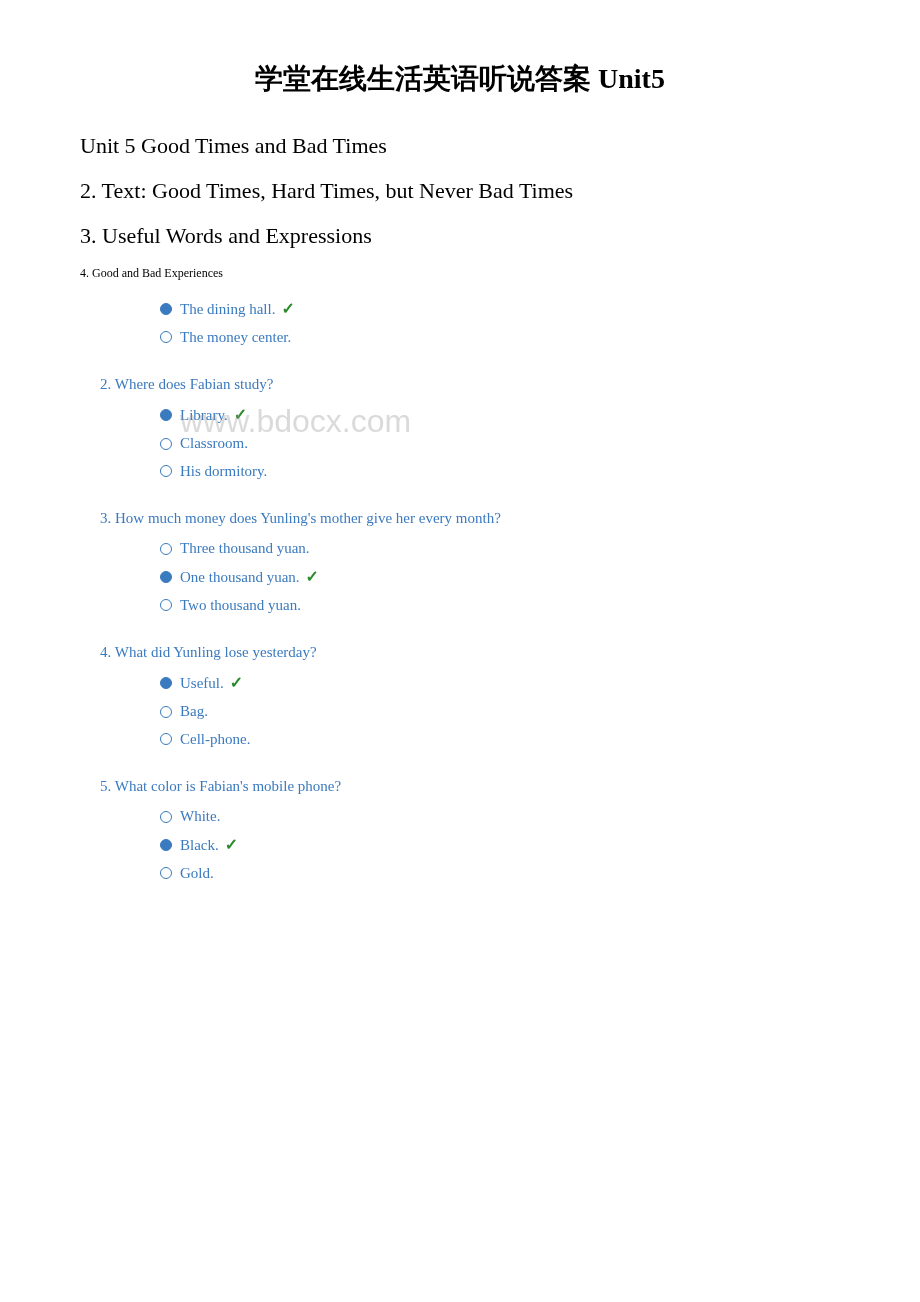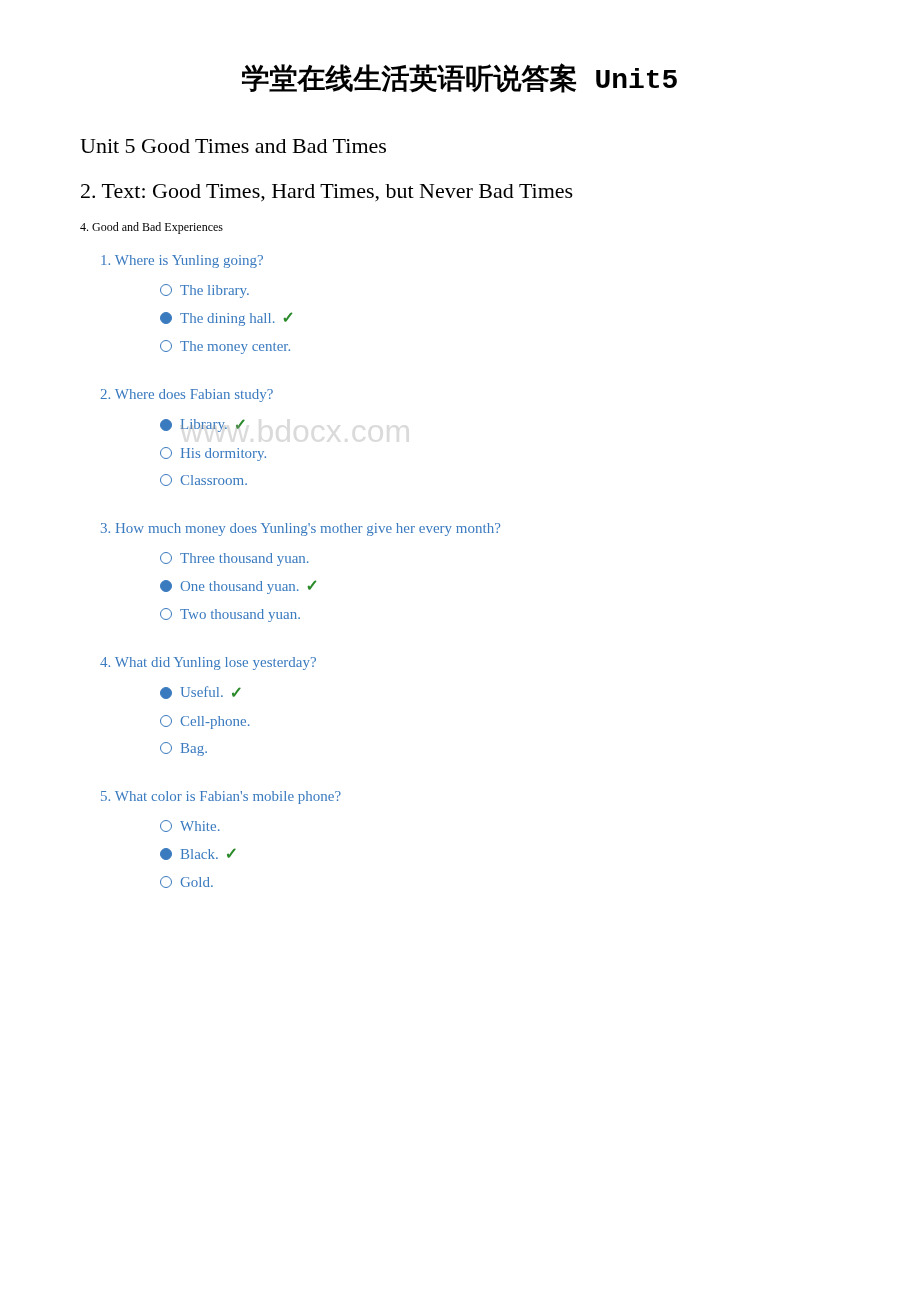--- a/index.html
+++ b/index.html
@@ -13,21 +13,21 @@
       color: #000000;
       width: 920px;
       min-height: 1302px;
       padding: 60px 80px 60px 80px;
     }
     .page-title {
       text-align: center;
       font-size: 28px;
       font-weight: bold;
       margin-bottom: 30px;
-      font-family: Liberation Mono, monospace;
+      font-family: Liberation Serif, serif;
     }
     .section-item {
       font-size: 22px;
       margin-bottom: 10px;
       line-height: 1.6;
     }
     .section-4-title {
       font-size: 12px;
       margin-bottom: 14px;
       font-weight: normal;
@@ -91,34 +91,28 @@
     }
   </style>
 </head>
 <body>
 
 <h1 class="page-title">学堂在线生活英语听说答案 Unit5</h1>
 
 <div>
   <p class="section-item">Unit 5 Good Times and Bad Times</p>
   <p class="section-item">2. Text: Good Times, Hard Times, but Never Bad Times</p>
+  <p class="section-item">3. Useful Words and Expressions</p>
   <p class="section-item section-4-title">4. Good and Bad Experiences</p>
 </div>
 
 <div>
 
   <div class="question-block">
-    <div class="question-text">
-      <span>1.</span> <span>Where is Yunling going?</span>
-    </div>
-    <ul class="options-list">
-      <li class="option-item">
-        <span class="radio-circle"></span>
-        <span>The library.</span>
-      </li>
+    <ul class="options-list">
       <li class="option-item">
         <span class="radio-circle selected"></span>
         <span>The dining hall.</span>
         <span class="checkmark">✓</span>
       </li>
       <li class="option-item">
         <span class="radio-circle"></span>
         <span>The money center.</span>
       </li>
     </ul>
@@ -131,25 +125,25 @@
     <div class="q2-options watermark">
       <span class="watermark-text">www.bdocx.com</span>
       <ul class="options-list">
         <li class="option-item">
           <span class="radio-circle selected"></span>
           <span>Library.</span>
           <span class="checkmark">✓</span>
         </li>
         <li class="option-item">
           <span class="radio-circle"></span>
-          <span>His dormitory.</span>
+          <span>Classroom.</span>
         </li>
         <li class="option-item">
           <span class="radio-circle"></span>
-          <span>Classroom.</span>
+          <span>His dormitory.</span>
         </li>
       </ul>
     </div>
   </div>
 
   <div class="question-block">
     <div class="question-text">
       <span>3.</span> <span>How much money does Yunling's mother give her every month?</span>
     </div>
     <ul class="options-list">
@@ -174,26 +168,26 @@
       <span>4.</span> <span>What did Yunling lose yesterday?</span>
     </div>
     <ul class="options-list">
       <li class="option-item">
         <span class="radio-circle selected"></span>
         <span>Useful.</span>
         <span class="checkmark">✓</span>
       </li>
       <li class="option-item">
         <span class="radio-circle"></span>
+        <span>Bag.</span>
+      </li>
+      <li class="option-item">
+        <span class="radio-circle"></span>
         <span>Cell-phone.</span>
       </li>
-      <li class="option-item">
-        <span class="radio-circle"></span>
-        <span>Bag.</span>
-      </li>
     </ul>
   </div>
 
   <div class="question-block">
     <div class="question-text">
       <span>5.</span> <span>What color is Fabian's mobile phone?</span>
     </div>
     <ul class="options-list">
       <li class="option-item">
         <span class="radio-circle"></span>

